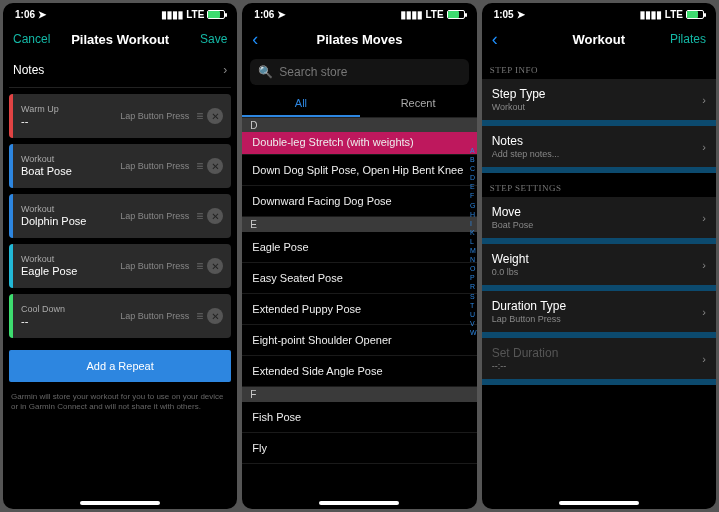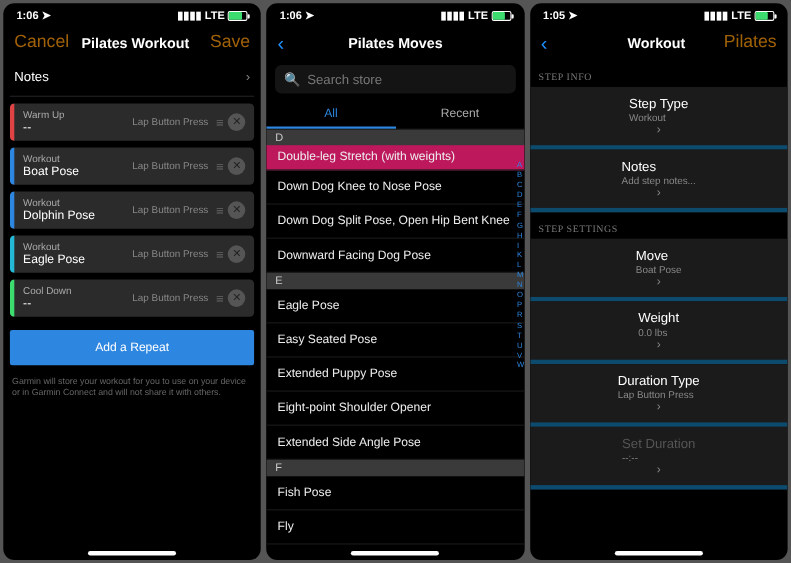--- a/index.html
+++ b/index.html
@@ -29,36 +29,36 @@
   .status-right { display:flex; align-items:center; gap:3px; }
   .battery { display:inline-block; width:18px; height:9px; border:1px solid #fff; border-radius:2px; position:relative; }
   .battery::after { content:""; position:absolute; right:-3px; top:2px; width:2px; height:4px; background:#fff; border-radius:1px; }
   .battery-fill { display:block; background:#3ddc6f; height:100%; width:70%; border-radius:1px; }
   .nav-bar {
     height: 32px;
     display:flex; align-items:center; justify-content:space-between;
     padding: 0 10px;
     font-size: 13px;
   }
-  .nav-left, .nav-right { color:#a16207; font-size:16px; min-width:44px; }
+  .nav-left, .nav-right { color:#14b8a6; font-size:12px; min-width:44px; }
   .nav-right { text-align:right; }
   .nav-title { font-weight:600; color:#fff; font-size:13px; }
   .back-chevron { color:#1e90ff; font-size:18px; line-height:1; }
   .content { flex:1; overflow:hidden; padding: 0 6px; font-size:11px; }
   
   .notes-row {
     display:flex; justify-content:space-between; align-items:center;
     padding: 8px 4px 10px; border-bottom:1px solid #222;
     font-size:12px;
   }
   .chev { color:#888; }
   .step-card {
     display:flex; align-items:center;
     background:#2b2b2b; border-radius:4px;
-    margin:6px 0; height:34px;
+    margin:6px 0; height:44px;
     overflow:hidden;
   }
   .color-bar { width:4px; height:100%; }
   .c-red{background:#e04343}.c-blue{background:#2d86e0}.c-cyan{background:#22b8d6}.c-green{background:#3ddc6f}
   .step-main { flex:1; padding:0 8px; }
   .step-top { font-size:9px; color:#aaa; line-height:1.1; }
   .step-bot { font-size:11px; color:#fff; line-height:1.1; }
   .step-mid { font-size:9px; color:#888; width:70px; }
   .drag-handle { color:#666; margin:0 6px; font-size:12px; letter-spacing:-2px; }
   .x-circle { width:16px; height:16px; border-radius:50%; background:#555; color:#222; display:flex;align-items:center;justify-content:center;font-size:10px; margin-right:8px; }
@@ -70,21 +70,21 @@
   .search-box { background:#141414; border-radius:6px; margin:4px 2px 6px; padding:6px 8px; display:flex; align-items:center; gap:6px; color:#777; font-size:12px; }
   .tabs { display:flex; border-bottom:1px solid #222; font-size:11px; }
   .tab { flex:1; text-align:center; padding:6px 0; color:#aaa; }
   .tab.active { color:#2d86e0; border-bottom:2px solid #2d86e0; }
   .list { position:relative; }
   .section-hdr { background:#3a3a3a; color:#ccc; font-size:10px; padding:2px 8px; }
   .move-row { padding:9px 10px; border-bottom:1px solid #1a1a1a; font-size:11px; color:#eee; }
   .index-bar { position:absolute; right:0; top:28px; display:flex; flex-direction:column; font-size:7px; color:#2d86e0; line-height:1.3; }
   
   .group-label { font-size:9px; color:#777; padding:10px 8px 4px; letter-spacing:0.5px;font-family:Liberation Serif, serif; }
-  .form-row { background:#1b1b1b; padding:8px 10px; border-bottom:4px solid #0c4a6e; display:flex; justify-content:space-between; align-items:center;flex-direction:column; }
+  .form-row { background:#1b1b1b; padding:8px 10px; border-bottom:6px solid #0c4a6e; display:flex; justify-content:space-between; align-items:center; }
   .form-row.disabled .fr-title { color:#555; }
   .fr-left { display:flex; flex-direction:column; gap:1px; }
   .fr-title { font-size:12px; color:#fff; }
   .fr-sub { font-size:9px; color:#888; }
 </style>
 </head>
 <body>
 
 <div class="phone">
   <div class="status-bar">
@@ -219,21 +219,20 @@
           <span>P</span>
           <span>R</span>
           <span>S</span>
           <span>T</span>
           <span>U</span>
           <span>V</span>
           <span>W</span>
         </div>
     <div class="section-hdr">D</div>
         <div class="move-row" style="background: #be185d; margin-top: -1px; padding: 4px 10px 6px;">Double-leg Stretch (with weights)</div>
-        <div class="move-row">Down Dog Knee to Nose Pose</div>
         <div class="move-row">Down Dog Split Pose, Open Hip Bent Knee</div>
         <div class="move-row">Downward Facing Dog Pose</div>
         <div class="section-hdr">E</div>
         <div class="move-row">Eagle Pose</div>
         <div class="move-row">Easy Seated Pose</div>
         <div class="move-row">Extended Puppy Pose</div>
         <div class="move-row">Eight-point Shoulder Opener</div>
         <div class="move-row">Extended Side Angle Pose</div>
         <div class="section-hdr">F</div>
         <div class="move-row">Fish Pose</div>

